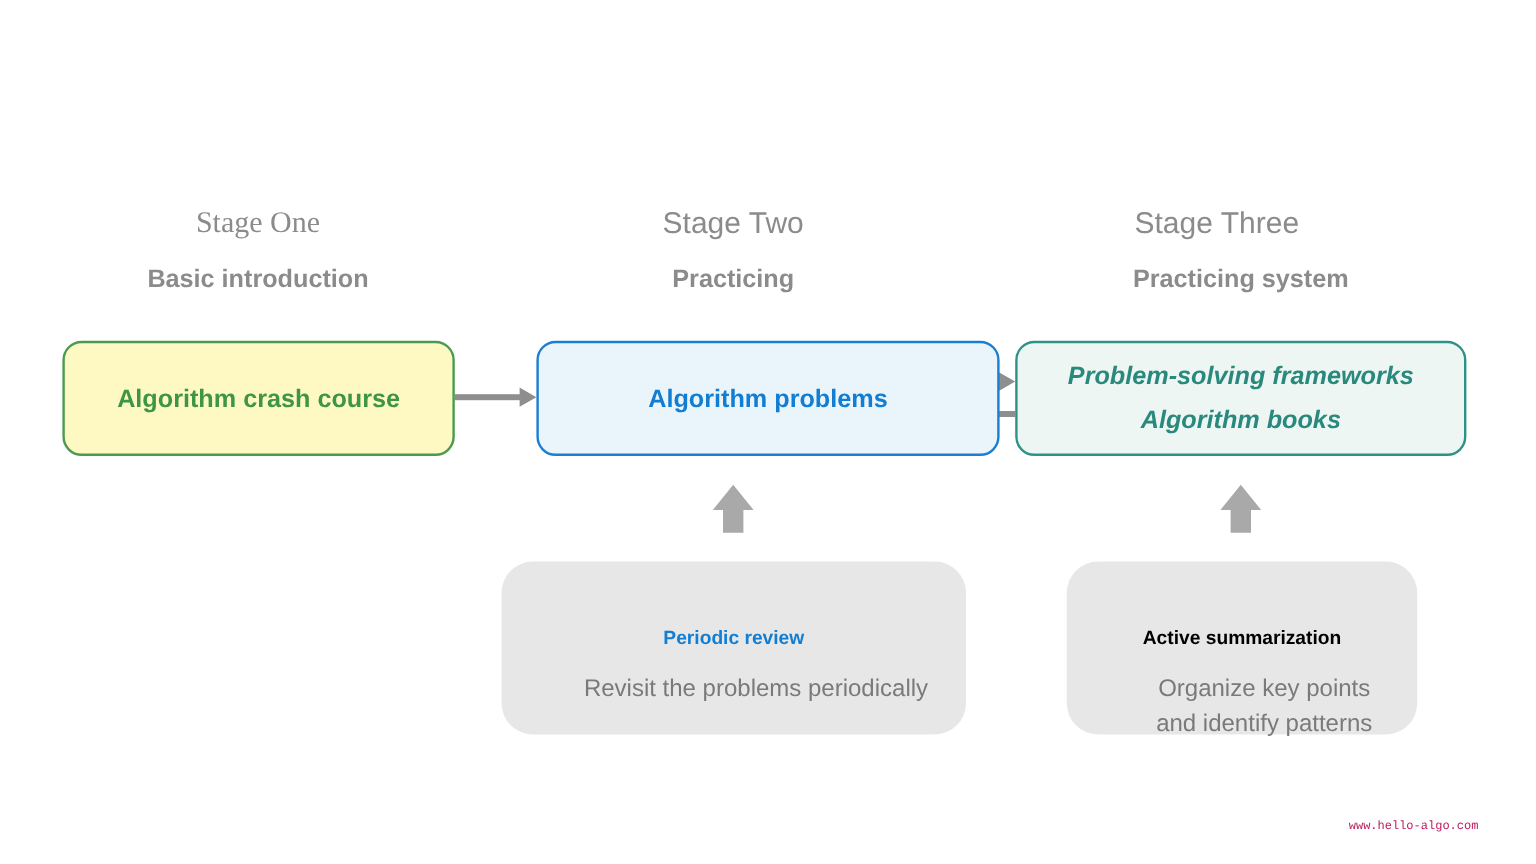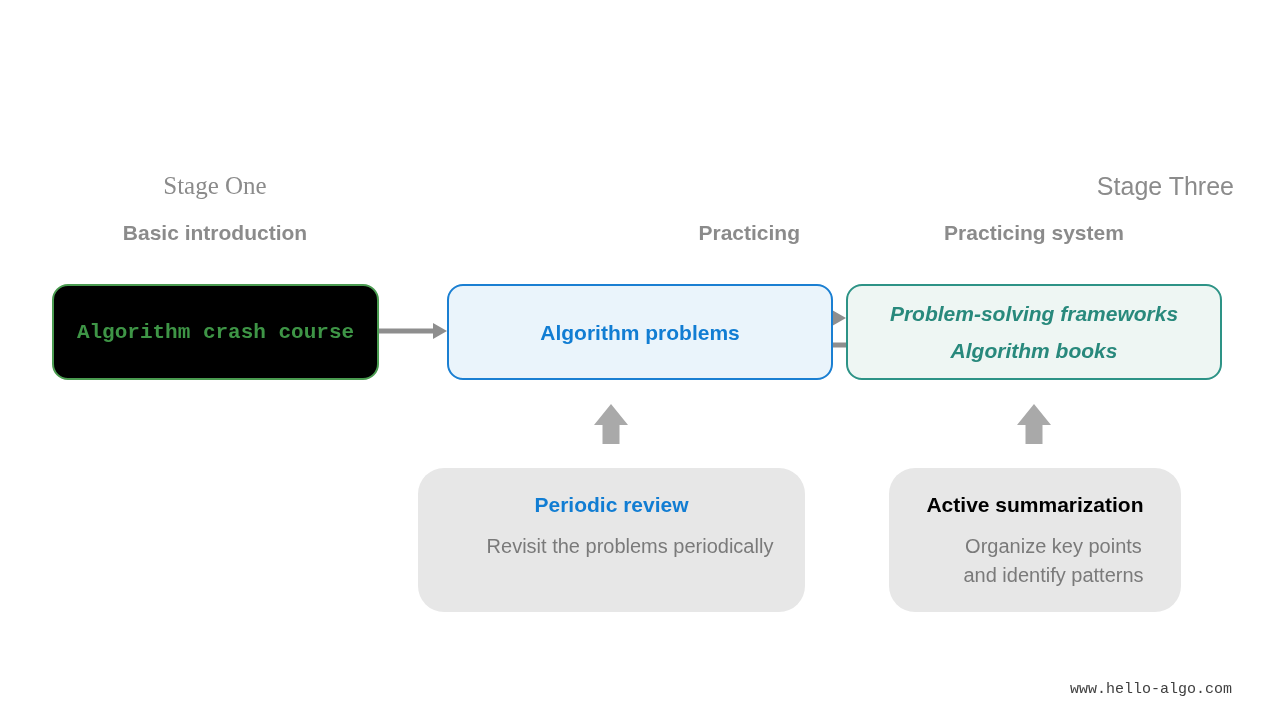--- a/index.html
+++ b/index.html
@@ -47,23 +47,22 @@
     align-items: center;
     justify-content: center;
     font-size: 21px;
     font-weight: 700;
     text-align: center;
     line-height: 37px;
   }
   .box-green {
     left: 52px; width: 327px;
     border-color: #4a9b50;
-    background: #000000;
+    background: #fef9c3;
     color: #3e9546;
-    font-family: Liberation Mono, monospace;
   }
   .box-blue {
     left: 447px; width: 386px;
     border-color: #1a7fd2;
     background: #eaf4fb;
     color: #117dd3;
   }
   .box-teal {
     left: 846px; width: 376px;
     border-color: #2d9386;
@@ -78,23 +77,24 @@
     height: 144px;
     box-sizing: border-box;
     border-radius: 26px;
     background: #e7e7e7;
     text-align: center;
     padding-top: 24px;
   }
   .note-periodic { left: 418px; width: 387px; }
   .note-active   { left: 889px; width: 292px; }
   .note-title {
-    font-size: 21px;
+    font-size: 16px;
     font-weight: 700;
     line-height: 26px;
+    margin-top: 28px;
   }
   .note-title-blue { color: #117dd3; }
   .note-title-teal { color: #000000; }
   .note-body {
     margin-top: 14px;
     font-size: 20px;
     font-weight: 400;
     color: #7a7a7a;
     line-height: 29px;
     padding-left: 37px;
@@ -107,36 +107,37 @@
     pointer-events: none;
   }
   .arrow-h { fill: #8e8e8e; }
   .arrow-up { fill: #a9a9a9; }
 
   .watermark {
     position: absolute;
     top: 681px;
     right: 48px;
     font-family: "Liberation Mono", "DejaVu Sans Mono", monospace;
-    font-size: 15px;
+    font-size: 10px;
     line-height: 18px;
-    color: #404040;
+    color: #be185d;
   }
 </style>
 </head>
 <body>
 
 <div class="canvas">
 
   <div class="stage-title" style="left:15px; top:171px;font-family:Liberation Serif, serif;">Stage One</div>
   <div class="stage-subtitle" style="left:15px; top:219px;">Basic introduction</div>
 
-  <div class="stage-subtitle" style="left:400px; top:219px;text-align:right;">Practicing</div>
+  <div class="stage-title" style="left:411px; top:171px;">Stage Two</div>
+  <div class="stage-subtitle" style="left:411px; top:219px;">Practicing</div>
 
-  <div class="stage-title" style="left:834px; top:171px;text-align:right;">Stage Three</div>
+  <div class="stage-title" style="left:814px; top:171px;">Stage Three</div>
   <div class="stage-subtitle" style="left:834px; top:219px;">Practicing system</div>
 
   <svg class="arrow-layer" viewBox="0 0 1280 720">
 
     <g>
       <rect class="arrow-h" x="379" y="328.5" width="55" height="5"></rect>
       <polygon class="arrow-h" points="447,331 433,323 433,339"></polygon>
     </g>
 
     <g>

